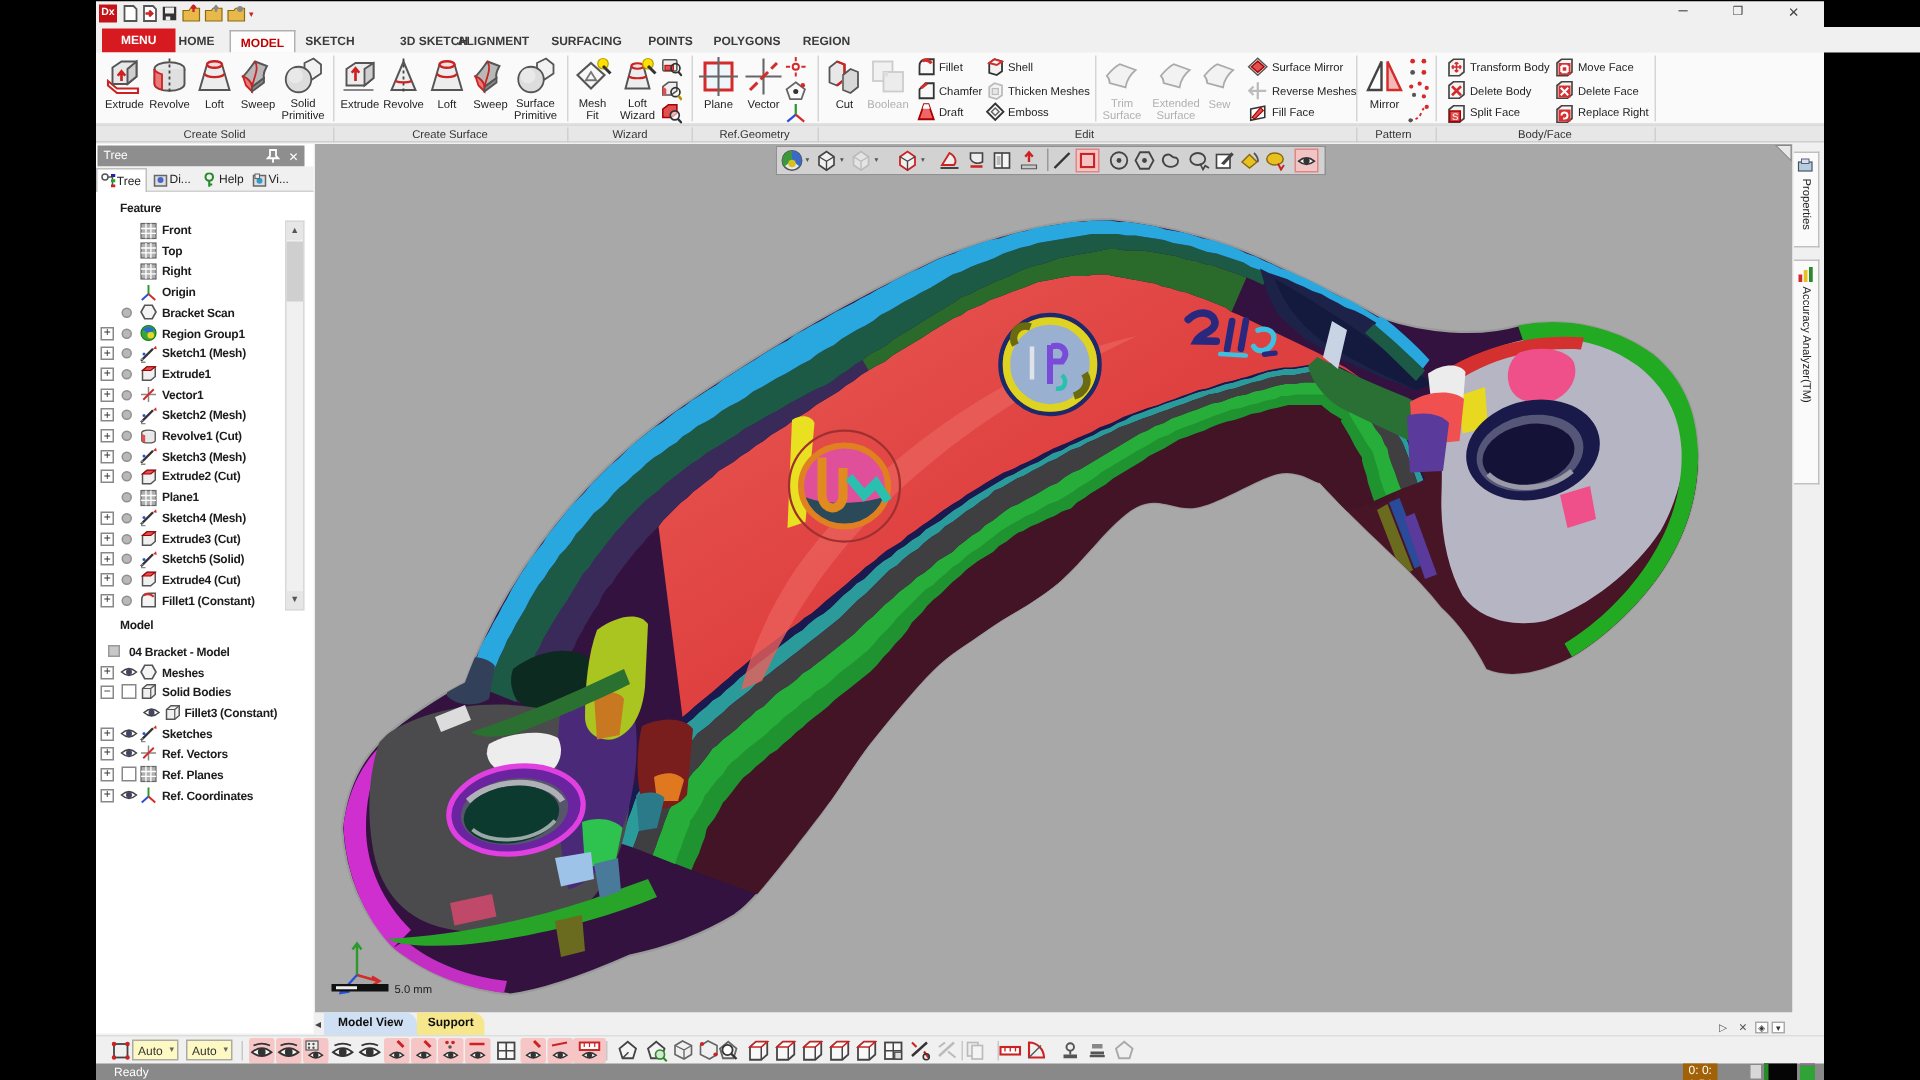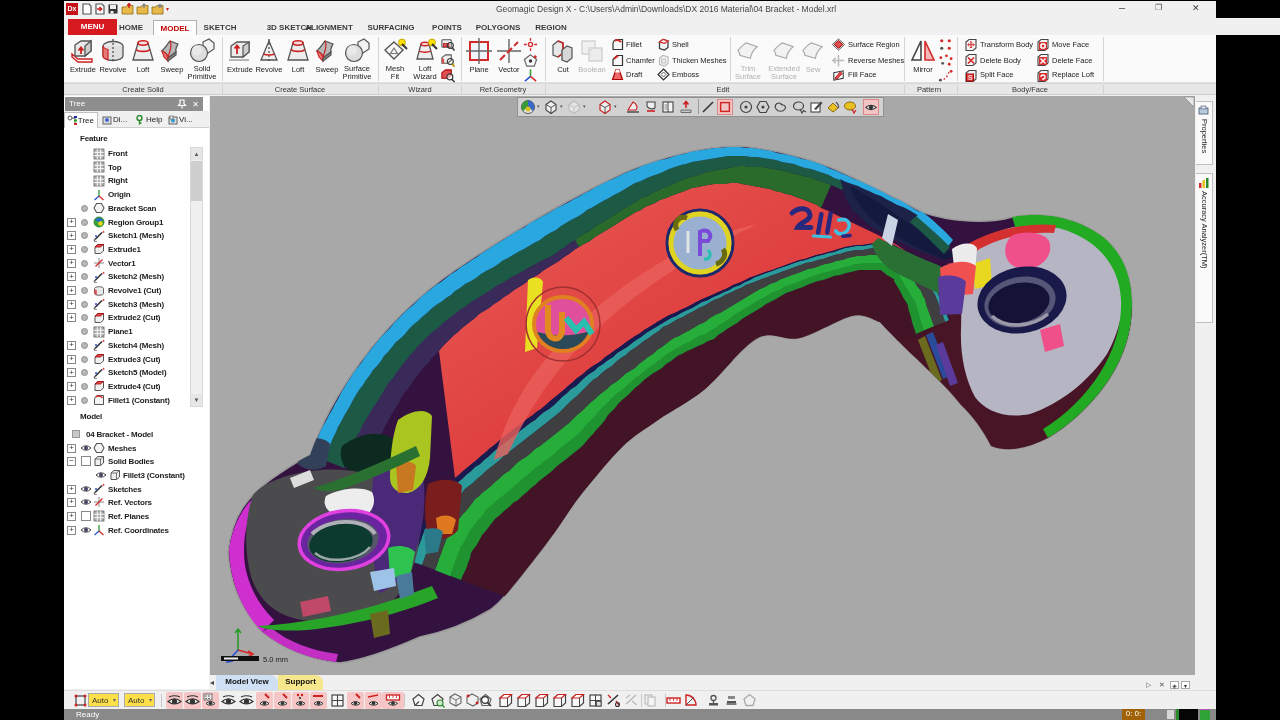--- a/index.html
+++ b/index.html
@@ -34,21 +34,21 @@
   
   #viewport{position:absolute;left:146px;top:95px;width:985px;height:579px;background:#a8a8a8;overflow:hidden;}
   
   #rightstrip{position:absolute;left:1131px;top:95px;width:21px;height:579px;background:#f0f0f0;}
   .vtab{position:absolute;left:1px;width:17px;background:#fafafa;border:1px solid #c0c0c0;border-left:none;}
   .vtext{writing-mode:vertical-rl;font-size:7.5px;color:#222;letter-spacing:0px;}
   
   #bottomtabs{position:absolute;left:146px;top:674px;width:1006px;height:15px;background:#f0f0f0;}
   #btoolbar{position:absolute;left:0;top:689px;width:1152px;height:19px;background:#f0f0f0;border-top:1px solid #ddd;}
   #statusbar{position:absolute;left:0;top:708px;width:1152px;height:12px;background:#898989;color:#fff;font-size:8px;}
-  .combo{position:absolute;top:2px;height:14px;background:#fde047;border:1px solid #aaa;font-size:8px;color:#333;line-height:13px;padding-left:3px;}
+  .combo{position:absolute;top:2px;height:14px;background:#fef9c3;border:1px solid #aaa;font-size:8px;color:#333;line-height:13px;padding-left:3px;}
   .expbox{width:9px;height:9px;background:#fff;border:1px solid #888;font-size:8px;line-height:7px;text-align:center;color:#333;}
   .expbox span{position:relative;top:-0.5px;}
   .dot{width:7px;height:7px;border-radius:50%;background:#b8b8b8;border:1px solid #909090;}
 </style>
 </head>
 <body>
 <svg width="0" height="0" style="position:absolute">
 <defs>
 <symbol id="s-extrude" viewBox="0 0 26 26">
  <path d="M2 16 L8 21 L22 21 L22 24 L8 24 L2 19 Z" fill="#fff" stroke="#cc2222" stroke-width="1.4"></path>
@@ -325,21 +325,20 @@
       </svg>
     <svg class="abs" style="left:72px;top:2px" width="13" height="12">
         <path d="M1 4 L5 4 L6 2.5 L12 2.5 L12 11 L1 11 Z" fill="#e8b84a" stroke="#8a6a10" stroke-width="0.8"></path>
         <path d="M8 5 L8 1 M6.5 3 L8 1 L9.5 3" stroke="#888" stroke-width="1.5" fill="none"></path>
       </svg>
     <svg class="abs" style="left:87px;top:2px" width="13" height="12">
         <path d="M1 4 L5 4 L6 2.5 L12 2.5 L12 11 L1 11 Z" fill="#e8b84a" stroke="#8a6a10" stroke-width="0.8"></path>
         <circle cx="9" cy="3" r="2" fill="#888"></circle>
       </svg>
     <div class="abs" style="left:102px;top:4px;font-size:6px;color:#c22;">▾</div>
-    <div id="title-text">Geomagic Design X - C:\Users\Admin\Downloads\DX 2016 Material\04 Bracket - Model.xrl</div>
     <div class="winbtn" style="left:1055px;top:0px;font-size:11px;color:#444;">–</div>
     <div class="winbtn" style="left:1091px;top:2px;font-size:8px;color:#444;">❐</div>
     <div class="winbtn" style="left:1128px;top:2px;font-size:9px;color:#444;">✕</div>
   </div>
   <div id="tabrow">
     <div class="rtab" id="tab-menu">MENU</div>
     <div class="rtab" style="left:23px;width:80px;">HOME</div>
     <div class="rtab" id="tab-model">MODEL</div>
     <div class="rtab" style="left:112px;width:80px;">SKETCH</div>
     <div class="rtab" style="left:164px;width:80px;text-align:right;">3D SKETCH</div>
@@ -477,21 +476,21 @@
         <use href="#s-sheet"></use>
       </svg>
     <div class="biglab glab" style="left:696px;top:30px;width:48px">Extended<br>Surface</div>
     <svg class="abs" style="left:736px;top:4px" width="25" height="25">
         <use href="#s-sheet"></use>
       </svg>
     <div class="biglab glab" style="left:725px;top:31px;width:48px">Sew</div>
     <svg class="abs" style="left:767px;top:2px" width="15" height="15">
         <use href="#s-soffset"></use>
       </svg>
-    <div class="smrow" style="left:784px;top:5px">Surface Region</div>
+    <div class="smrow" style="left:784px;top:5px">Surface Mirror</div>
     <svg class="abs" style="left:767px;top:17.5px" width="15" height="15">
         <use href="#s-revnorm"></use>
       </svg>
     <div class="smrow glab" style="left:784px;top:20.5px">Reverse Meshes</div>
     <svg class="abs" style="left:767px;top:33px" width="15" height="15">
         <use href="#s-fillface"></use>
       </svg>
     <div class="smrow" style="left:784px;top:35px">Fill Face</div>
 
     <svg class="abs" style="left:846px;top:3px" width="26" height="26">
@@ -524,21 +523,21 @@
         <use href="#s-bf4"></use>
       </svg>
     <div class="smrow" style="left:988px;top:5px">Move Face</div>
     <svg class="abs" style="left:972px;top:18px" width="14" height="14">
         <use href="#s-bf5"></use>
       </svg>
     <div class="smrow" style="left:988px;top:20.5px">Delete Face</div>
     <svg class="abs" style="left:972px;top:33.5px" width="14" height="14">
         <use href="#s-bf6"></use>
       </svg>
-    <div class="smrow" style="left:988px;top:35px">Replace Loft</div>
+    <div class="smrow" style="left:988px;top:35px">Replace Right</div>
   </div>
   <div id="captions">
     <div class="cap" style="left:29px;width:100px">Create Solid</div>
     <div class="cap" style="left:186px;width:100px">Create Surface</div>
     <div class="cap" style="left:306px;width:100px">Wizard</div>
     <div class="cap" style="left:389px;width:100px">Ref.Geometry</div>
     <div class="cap" style="left:609px;width:100px">Edit</div>
     <div class="cap" style="left:815px;width:100px">Pattern</div>
     <div class="cap" style="left:916px;width:100px">Body/Face</div>
     <div class="csep" style="left:158px"></div>
@@ -668,21 +667,21 @@
       <div class="abs dot" style="left:17px;top:259.5px;"></div>
       <svg class="abs" style="left:29px;top:257.0px" width="12" height="12">
           <use href="#s-cubered"></use>
         </svg>
       <div class="titem" style="left:44px;top:257.5px;">Extrude3 (Cut)</div>
       <div class="abs expbox" style="left:3px;top:272.2px;"><span>+</span></div>
       <div class="abs dot" style="left:17px;top:273.2px;"></div>
       <svg class="abs" style="left:29px;top:270.7px" width="12" height="12">
           <use href="#s-sketch"></use>
         </svg>
-      <div class="titem" style="left:44px;top:271.2px;">Sketch5 (Model)</div>
+      <div class="titem" style="left:44px;top:271.2px;">Sketch5 (Solid)</div>
       <div class="abs expbox" style="left:3px;top:285.9px;"><span>+</span></div>
       <div class="abs dot" style="left:17px;top:286.9px;"></div>
       <svg class="abs" style="left:29px;top:284.4px" width="12" height="12">
           <use href="#s-cubered"></use>
         </svg>
       <div class="titem" style="left:44px;top:284.9px;">Extrude4 (Cut)</div>
       <div class="abs expbox" style="left:3px;top:299.6px;"><span>+</span></div>
       <div class="abs dot" style="left:17px;top:300.6px;"></div>
       <svg class="abs" style="left:29px;top:298.1px" width="12" height="12">
           <use href="#s-filsm"></use>

